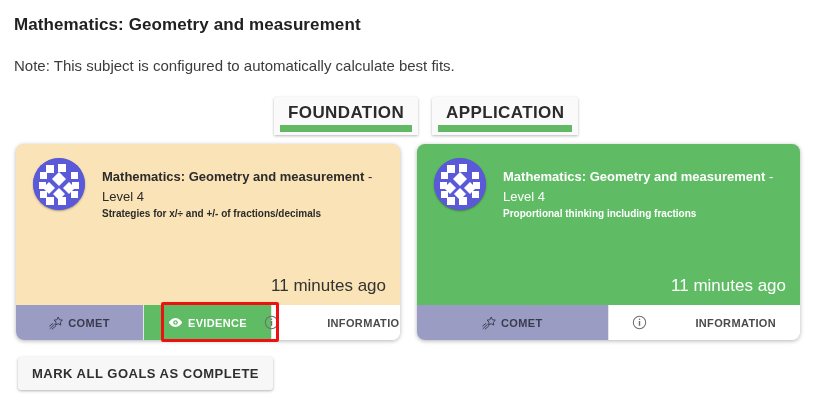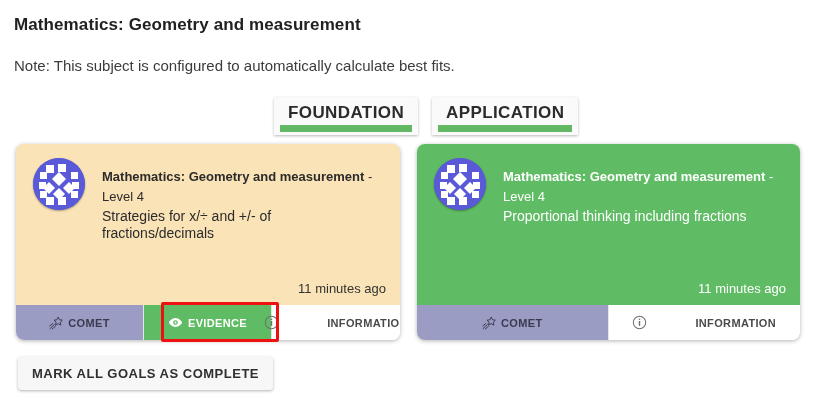--- a/index.html
+++ b/index.html
@@ -68,27 +68,27 @@
     width: 52px; height: 52px; border-radius: 50%;
     background: #5a5ad8;
     box-shadow: 0 1px 2px rgba(0,0,0,.35);
     overflow: hidden;
   }
   .goal-icon svg { display: block; width: 52px; height: 52px; }
 
   .goal-text { margin-left: 72px; padding-top: 10px; line-height: 1.27; }
   .goal-title { font-size: 13px; font-weight: bold; }
   .goal-level { font-size: 13px; font-weight: normal; }
-  .goal-desc { font-size: 14px; margin-top: 1px; }
+  .goal-desc { font-size: 10px; margin-top: 1px; font-weight: bold; }
   .card.left .goal-title, .card.left .goal-level, .card.left .goal-desc { color: #2b2b2b; }
   .card.right .goal-title, .card.right .goal-level, .card.right .goal-desc { color: #ffffff; }
 
   .timestamp {
     position: absolute; right: 14px; bottom: 9px;
-    font-size: 13px;
+    font-size: 17px;
   }
   .card.left .timestamp  { color: #333333; }
   .card.right .timestamp { color: #ffffff; }
 
   .card-footer { display: flex; height: 35px; flex: 0 0 35px; background: #ffffff; }
   .foot-btn {
     display: flex; align-items: center; justify-content: center;
     gap: 5px; height: 100%;
     font-size: 11px; font-weight: bold; letter-spacing: .35px;
     cursor: pointer; background: #ffffff; color: #4a4a4a;

